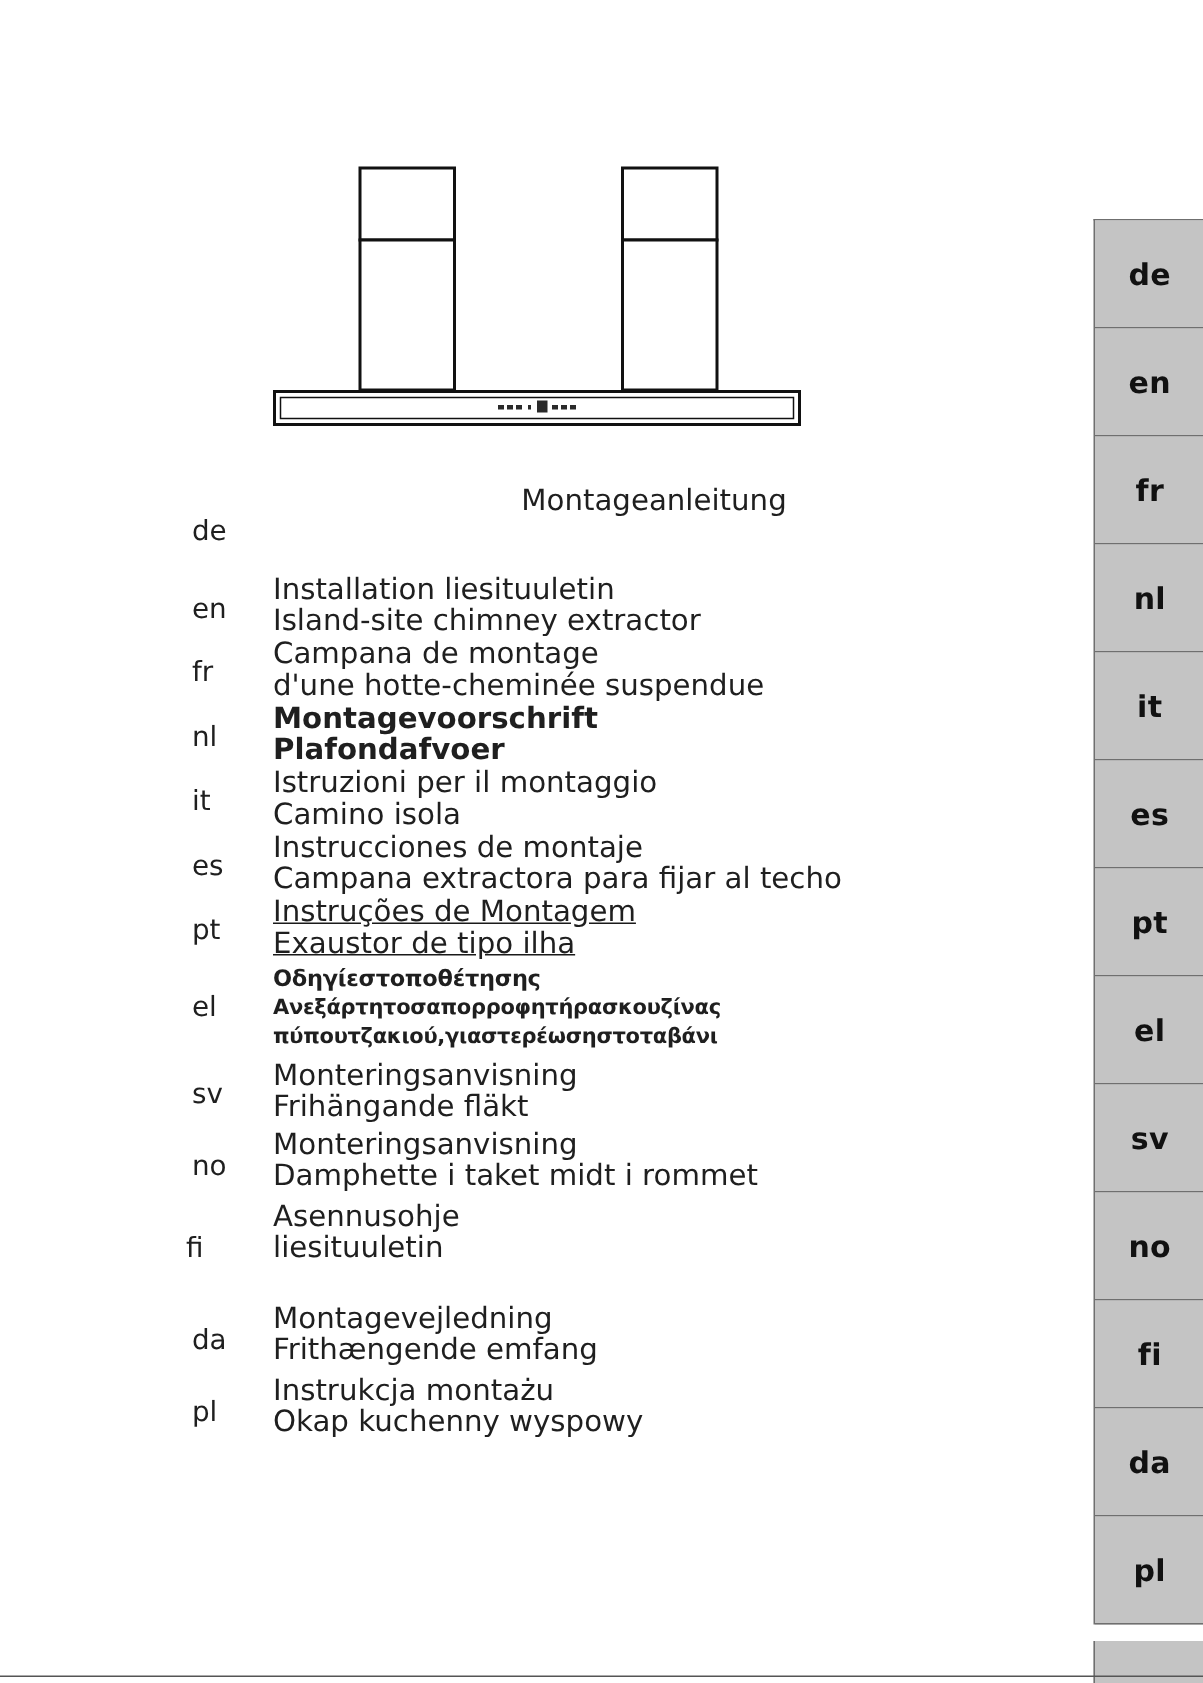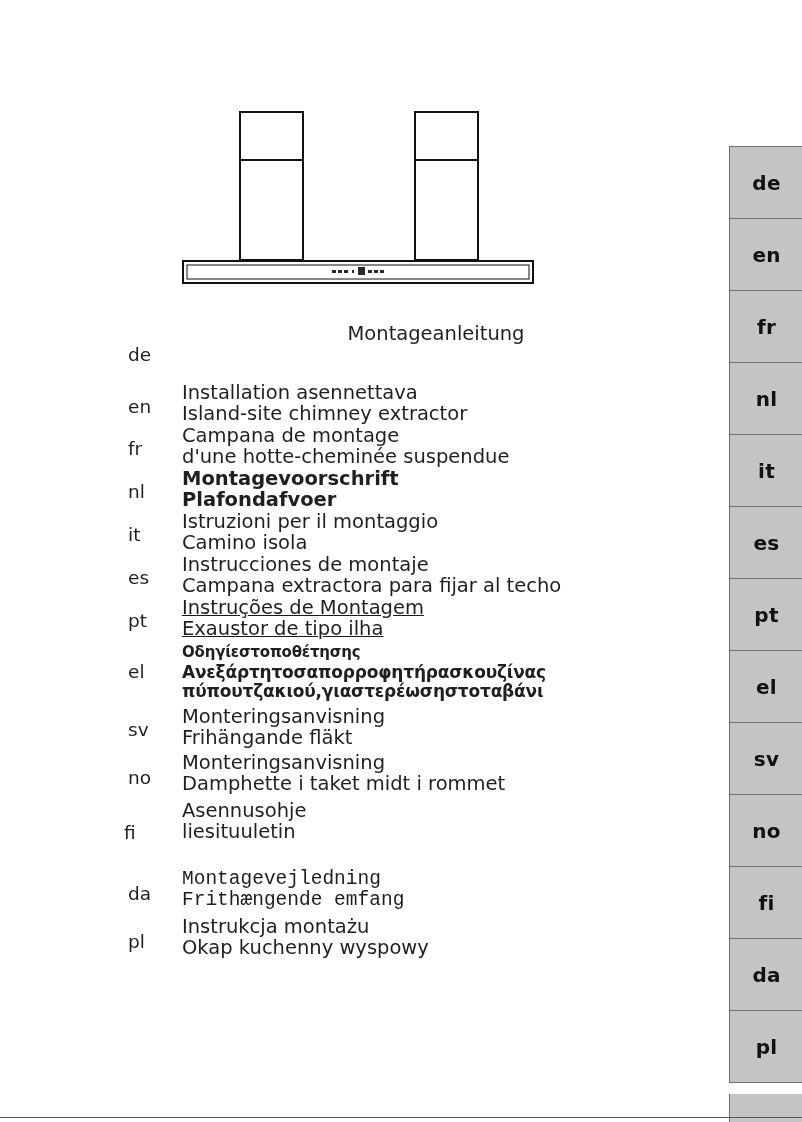--- a/index.html
+++ b/index.html
@@ -85,38 +85,38 @@
   .row-pt .lang-texts { padding-top: 2px; text-decoration: underline; }
 
   .row-el { height: 62px; }
   .row-el .lang-code { top: 22px; }
   .row-el .lang-texts { padding-top: 2px; }
   .row-el .lang-line {
     font-weight: bold;
     letter-spacing: -0.2px;
   }
   .row-el .lang-line.el-title { font-size: 15px; line-height: 22px; }
-  .row-el .lang-line.el-sub { font-size: 17px; line-height: 19px; }
+  .row-el .lang-line.el-sub { font-size: 14px; line-height: 19px; }
 
   .row-sv { height: 44px; }
   .row-sv .lang-code { top: 16px; }
   .row-sv .lang-texts { padding-top: 4px; }
 
   .row-no { height: 46px; }
   .row-no .lang-code { top: 18px; }
   .row-no .lang-texts { padding-top: 4px; }
 
   .row-fi { height: 66px; }
   .row-fi .lang-code { left: 124px; top: 25px; }
   .row-fi .lang-texts { margin-left: 143px; padding-top: 4px; }
   .row-fi .fi-indent { margin-left: 39px; }
 
   .row-da { height: 46px; }
   .row-da .lang-code { top: 18px; }
-  .row-da .lang-texts { padding-top: 4px; font-family: Liberation Mono, monospace; }
+  .row-da .lang-texts { padding-top: 4px; }
 
   .row-pl { height: 46px; }
   .row-pl .lang-code { top: 18px; }
   .row-pl .lang-texts { padding-top: 4px; }
 
   
   #language-tabs {
     position: absolute;
     left: 729px;
     top: 146px;
@@ -195,21 +195,21 @@
   <div class="lang-row row-de">
     <span class="lang-code">de</span>
     <div class="lang-texts">
       <div class="lang-line">Montageanleitung</div>
     </div>
   </div>
 
   <div class="lang-row row-en">
     <span class="lang-code">en</span>
     <div class="lang-texts">
-      <div class="lang-line">Installation asennettava</div>
+      <div class="lang-line">Installation liesituuletin</div>
       <div class="lang-line">Island-site chimney extractor</div>
     </div>
   </div>
 
   <div class="lang-row row-fr">
     <span class="lang-code">fr</span>
     <div class="lang-texts">
       <div class="lang-line">Campana de montage</div>
       <div class="lang-line">d'une hotte-cheminée suspendue</div>
     </div>

